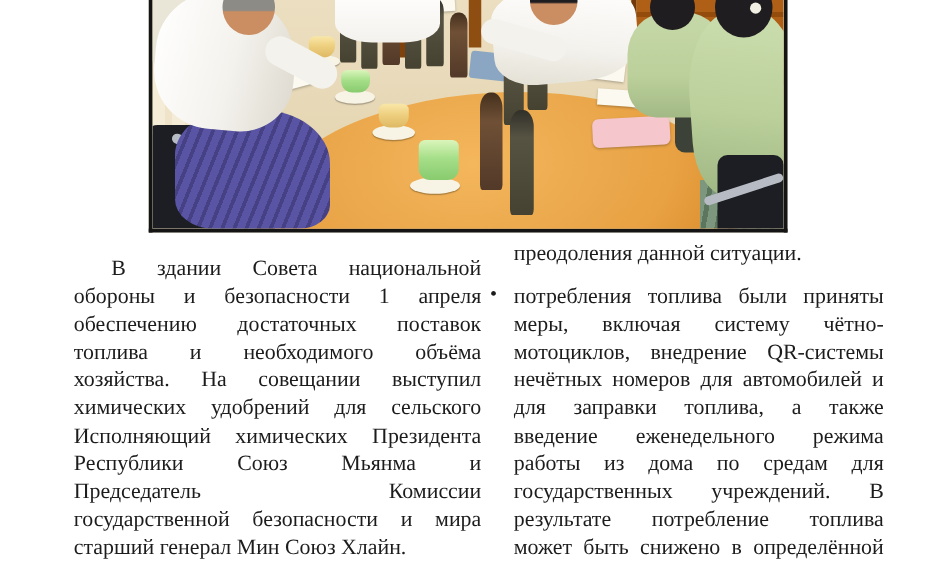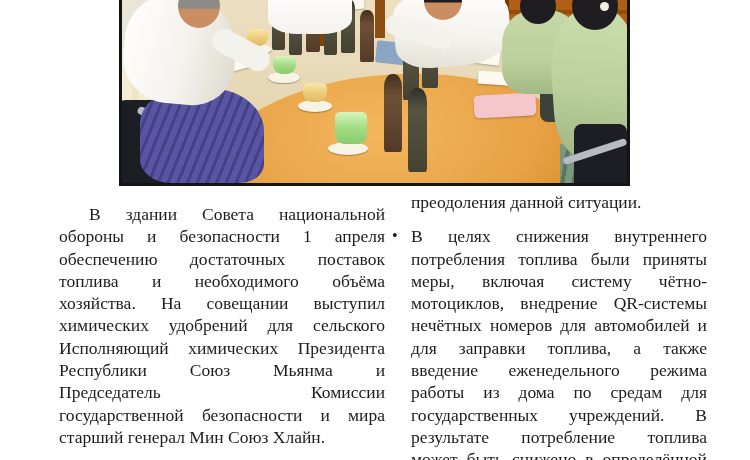--- a/index.html
+++ b/index.html
@@ -123,21 +123,20 @@
     <div class="tline">старший генерал Мин Союз Хлайн.</div>
   </div>
 
 <div class="col col-right">
   <div class="cont-lines">
       <div class="tline">преодоления данной ситуации.</div>
     </div>
   <div class="bullet-item">
     <span class="bullet-marker">•</span>
     <div>
-        <div class="tline just">В целях снижения внутреннего</div>
         <div class="tline just">потребления топлива были приняты</div>
         <div class="tline just">меры, включая систему чётно-</div>
         <div class="tline just">мотоциклов, внедрение QR-системы</div>
         <div class="tline just">нечётных номеров для автомобилей и</div>
         <div class="tline just">для заправки топлива, а также</div>
         <div class="tline just">введение еженедельного режима</div>
         <div class="tline just">работы из дома по средам для</div>
         <div class="tline just">государственных учреждений. В</div>
         <div class="tline just">результате потребление топлива</div>
         <div class="tline just">может быть снижено в определённой</div>

